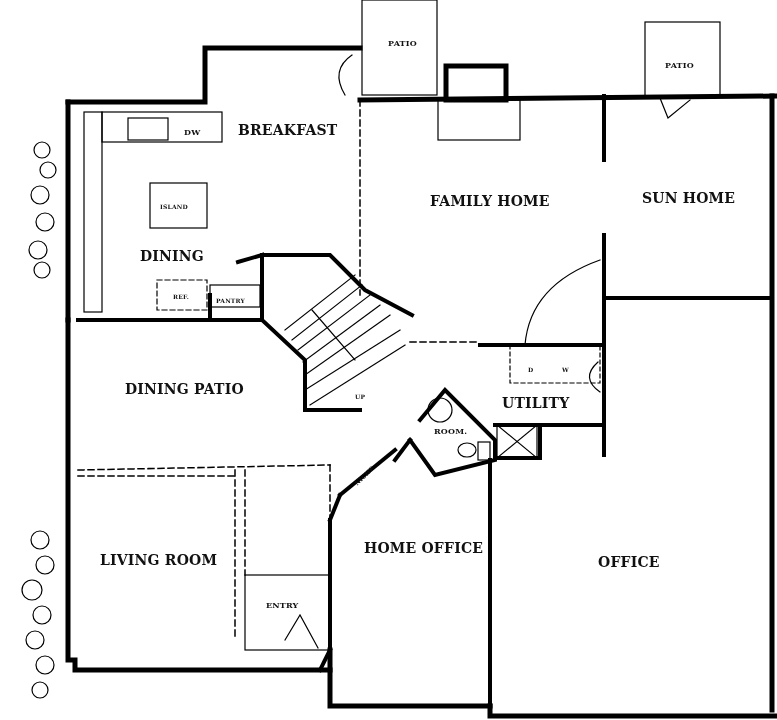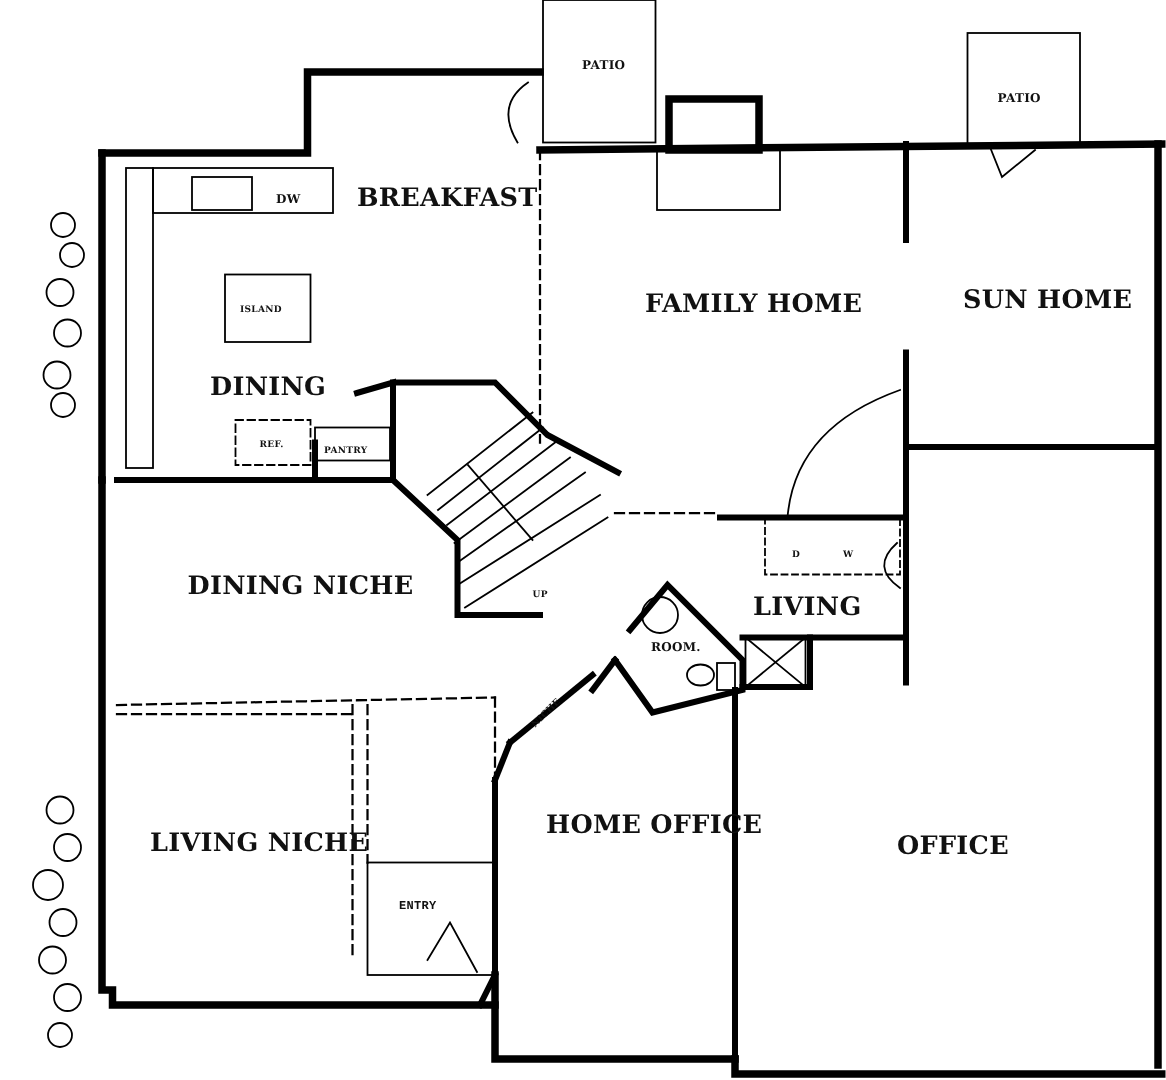--- a/index.html
+++ b/index.html
@@ -1,19 +1,19 @@
 <!DOCTYPE html>
 <html><head>
 <meta charset="utf-8">
 <style>
   html,body{margin:0;padding:0;background:#fff;}
   body{width:777px;height:720px;overflow:hidden;position:relative;font-family:"DejaVu Serif",serif;}
   #plan{position:absolute;left:0;top:0;width:777px;height:720px;}
   .lbl{position:absolute;font-family:"DejaVu Serif",serif;font-weight:bold;color:#111;white-space:nowrap;letter-spacing:0.2px;}
-  .lg{font-size:17px;}
+  .lg{font-size:14px;}
   .sm{font-size:8px;}
   .xs{font-size:6px;}
 </style>
 </head>
 <body>
 
 <svg id="plan" viewBox="0 0 777 720" xmlns="http://www.w3.org/2000/svg">
   <g fill="none" stroke="#000" stroke-linecap="square">
 
     <g stroke-width="5">
@@ -122,23 +122,23 @@
 <div class="lbl lg" style="left:238px;top:122px;">BREAKFAST</div>
 <div class="lbl lg" style="left:140px;top:248px;">DINING</div>
 <div class="lbl xs" style="left:160px;top:203px;">ISLAND</div>
 <div class="lbl sm" style="left:184px;top:127px;">DW</div>
 <div class="lbl xs" style="left:173px;top:293px;">REF.</div>
 <div class="lbl xs" style="left:216px;top:297px;">PANTRY</div>
 <div class="lbl lg" style="left:430px;top:193px;">FAMILY HOME</div>
 <div class="lbl lg" style="left:642px;top:190px;">SUN HOME</div>
 <div class="lbl sm" style="left:388px;top:38px;">PATIO</div>
 <div class="lbl sm" style="left:665px;top:60px;">PATIO</div>
-<div class="lbl lg" style="left:125px;top:381px;">DINING NICHE</div>
-<div class="lbl lg" style="left:502px;top:395px;">LIVING</div>
+<div class="lbl lg" style="left:125px;top:381px;">DINING PATIO</div>
+<div class="lbl lg" style="left:502px;top:395px;">UTILITY</div>
 <div class="lbl xs" style="left:528px;top:366px;">D</div>
 <div class="lbl xs" style="left:562px;top:366px;">W</div>
 <div class="lbl sm" style="left:434px;top:426px;">ROOM.</div>
-<div class="lbl lg" style="left:100px;top:552px;">LIVING NICHE</div>
-<div class="lbl sm" style="left:266px;top:600px;font-family:Liberation Mono, monospace;">ENTRY</div>
+<div class="lbl lg" style="left:100px;top:552px;">LIVING ROOM</div>
+<div class="lbl sm" style="left:266px;top:600px;">ENTRY</div>
 <div class="lbl lg" style="left:364px;top:540px;">HOME OFFICE</div>
 <div class="lbl xs" style="left:352px;top:472px;transform:rotate(-45deg);">NICHE</div>
 <div class="lbl lg" style="left:598px;top:554px;">OFFICE</div>
 <div class="lbl xs" style="left:355px;top:393px;">UP</div>
 
 </body></html>

